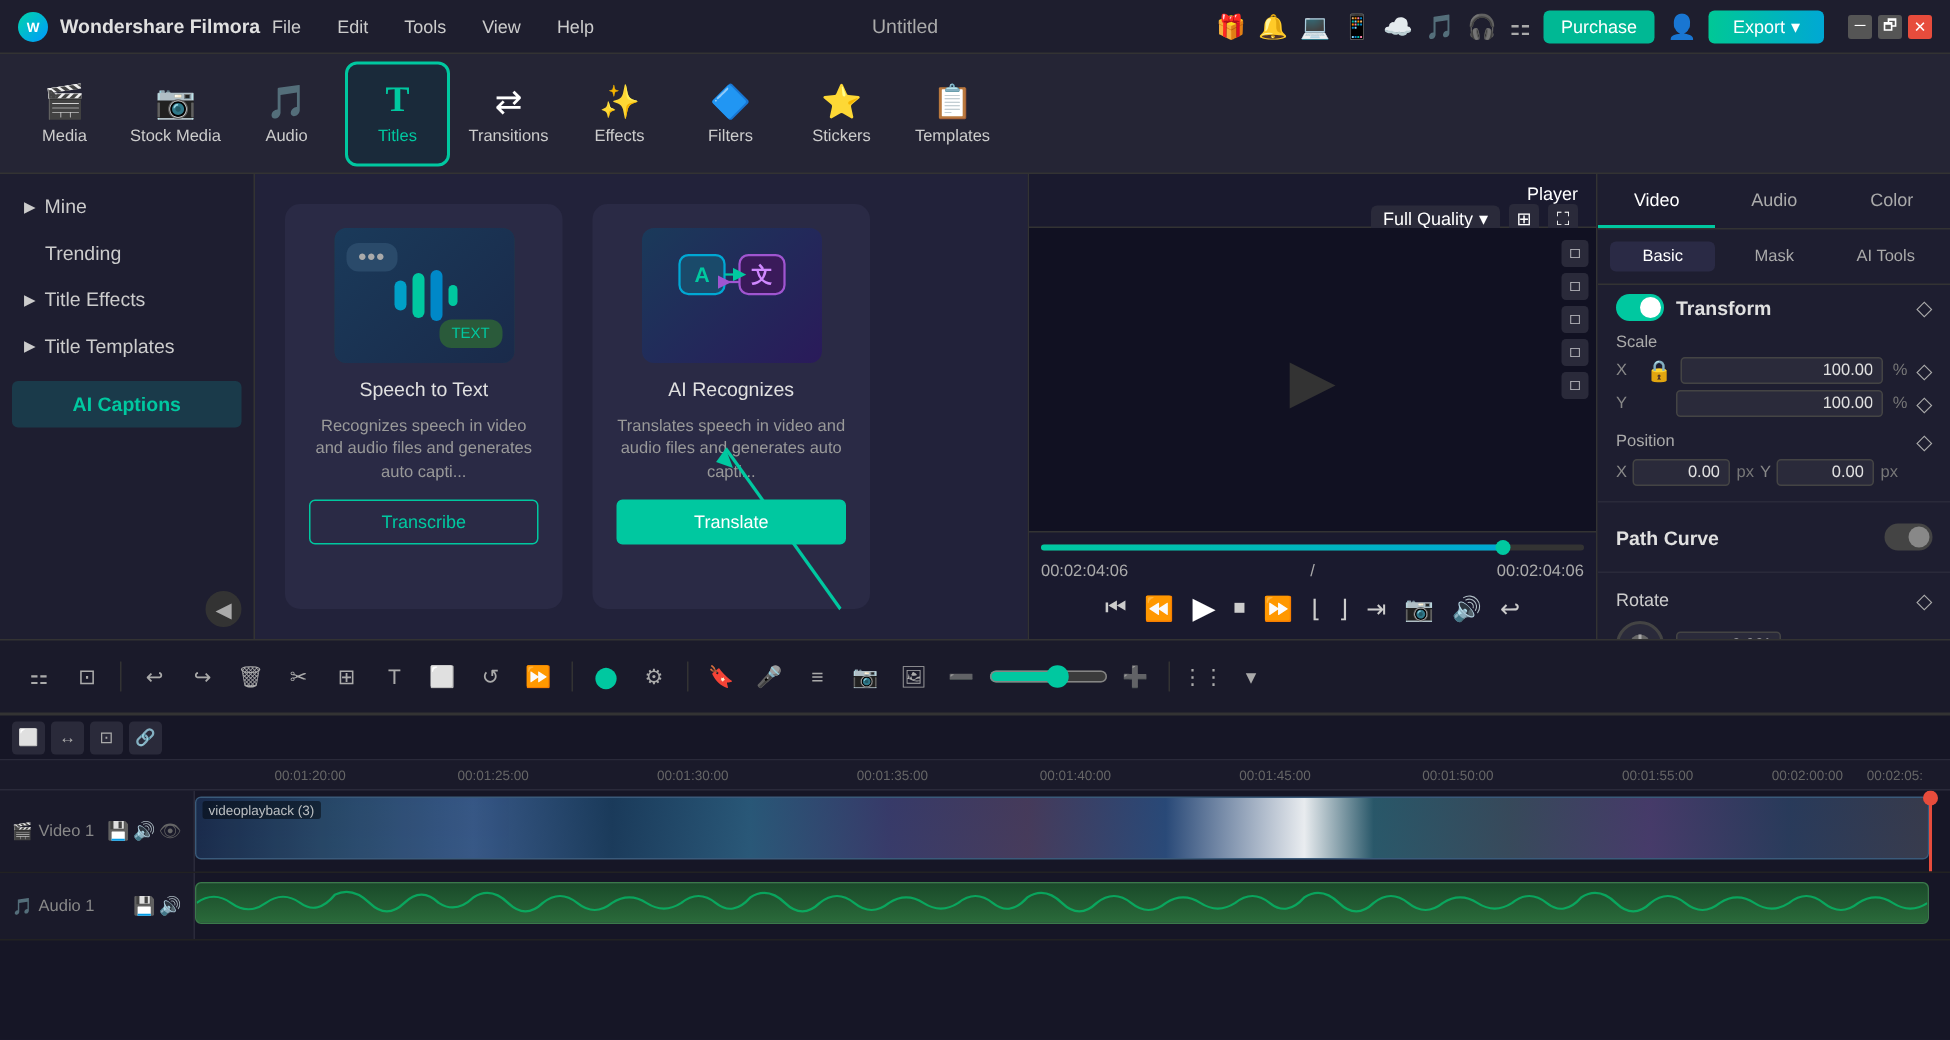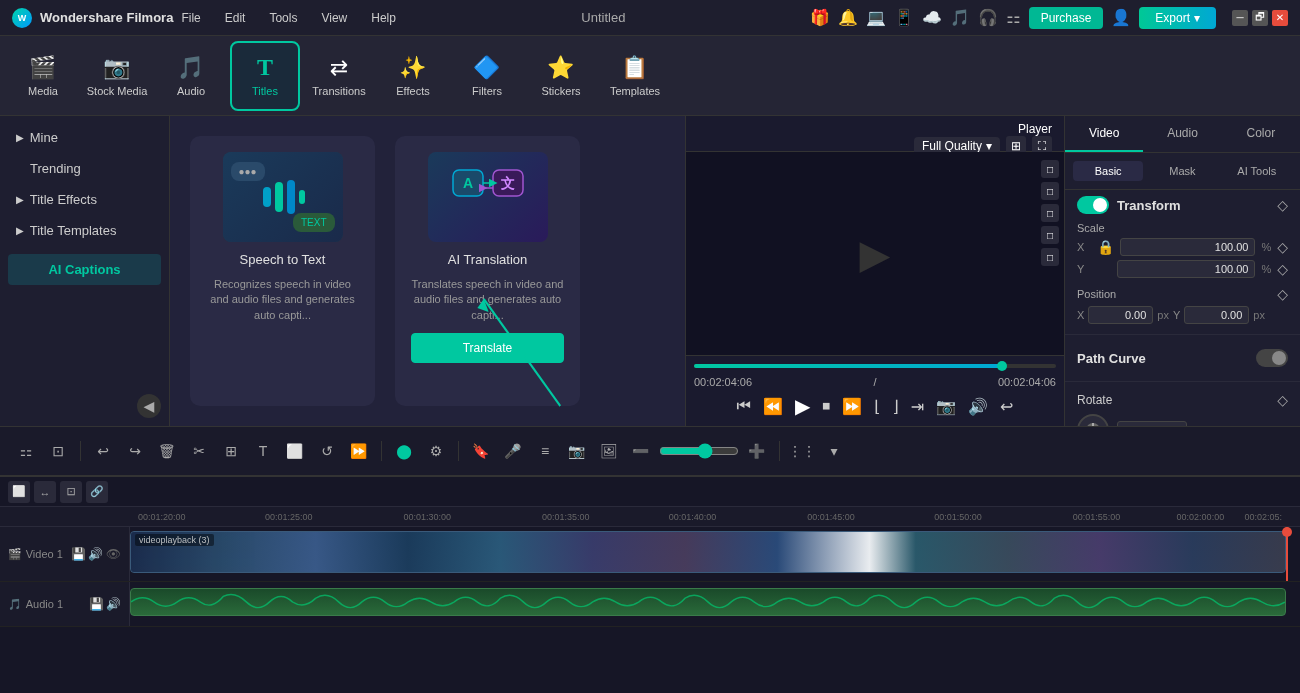--- a/index.html
+++ b/index.html
@@ -241,20 +241,21 @@
             <rect x="5" y="15" width="8" height="20" rx="4" fill="#00a0c8"></rect>
             <rect x="17" y="10" width="8" height="30" rx="4" fill="#00c8a0"></rect>
             <rect x="29" y="8" width="8" height="34" rx="4" fill="#0088c8"></rect>
             <rect x="41" y="18" width="6" height="14" rx="3" fill="#00c8a0"></rect>
           </svg>
           <div class="stt-text-bubble">TEXT</div>
         </div>
       </div>
       <div class="card-title">Speech to Text</div>
       <div class="card-desc">Recognizes speech in video and audio files and generates auto capti...</div>
+      <button class="card-btn">Transcribe</button>
     </div>
 
     <div class="card">
       <div class="card-icon">
         <div class="ai-illustration">
           <svg width="80" height="70" viewBox="0 0 80 70">
             <rect x="5" y="8" width="30" height="26" rx="6" fill="#1a4a6a" stroke="#00a8d4" stroke-width="1.5"></rect>
             <text x="20" y="26" text-anchor="middle" fill="#00c8a0" font-size="14" font-weight="bold">A</text>
             <rect x="45" y="8" width="30" height="26" rx="6" fill="#3a1a5a" stroke="#a055d0" stroke-width="1.5"></rect>
             <text x="60" y="26" text-anchor="middle" fill="#d088ff" font-size="14" font-weight="bold">文</text>
@@ -264,21 +265,21 @@
               <marker id="arr1" markerWidth="6" markerHeight="6" refX="3" refY="3" orient="auto">
                 <path d="M0,0 L6,3 L0,6 Z" fill="#00c8a0"></path>
               </marker>
               <marker id="arr2" markerWidth="6" markerHeight="6" refX="3" refY="3" orient="auto">
                 <path d="M6,0 L0,3 L6,6 Z" fill="#a055d0"></path>
               </marker>
             </defs>
           </svg>
         </div>
       </div>
-      <div class="card-title">AI Translation</div>
+      <div class="card-title">AI Recognizes</div>
       <div class="card-desc">Translates speech in video and audio files and generates auto capti...</div>
       <button class="card-btn" style="background:#00c8a0;color:#fff;">Translate</button>
     </div>
 
     <svg class="arrow-svg" viewBox="0 0 640 310" preserveAspectRatio="none" style="position:absolute;top:0;left:0;width:100%;height:100%;pointer-events:none;z-index:50;">
       <line x1="485" y1="290" x2="390" y2="183" stroke="#00c8a0" stroke-width="2.5"></line>
       <polygon points="390,183 396,196 382,192" fill="#00c8a0"></polygon>
     </svg>
   </div>
 
@@ -448,21 +449,21 @@
     <div class="timeline-tools">
       <div class="tl-btn">⬜</div>
       <div class="tl-btn">↔</div>
       <div class="tl-btn">⊡</div>
       <div class="tl-btn">🔗</div>
     </div>
   </div>
 
   <div class="timeline-ruler">
     <div style="width:130px;flex-shrink:0;"></div>
-    <div style="flex:1;position:relative;height:100%;display:flex;align-items:center;">
+    <div style="flex:1;position:relative;height:100%;display:flex;align-items:center;margin-left:45px;">
       <span style="position:absolute;left:0;font-size:9px;color:#666;">00:01:20:00</span>
       <span style="position:absolute;left:11%;font-size:9px;color:#666;">00:01:25:00</span>
       <span style="position:absolute;left:23%;font-size:9px;color:#666;">00:01:30:00</span>
       <span style="position:absolute;left:35%;font-size:9px;color:#666;">00:01:35:00</span>
       <span style="position:absolute;left:46%;font-size:9px;color:#666;">00:01:40:00</span>
       <span style="position:absolute;left:58%;font-size:9px;color:#666;">00:01:45:00</span>
       <span style="position:absolute;left:69%;font-size:9px;color:#666;">00:01:50:00</span>
       <span style="position:absolute;left:81%;font-size:9px;color:#666;">00:01:55:00</span>
       <span style="position:absolute;left:90%;font-size:9px;color:#666;">00:02:00:00</span>
       <span style="position:absolute;right:10px;font-size:9px;color:#666;">00:02:05:</span>

